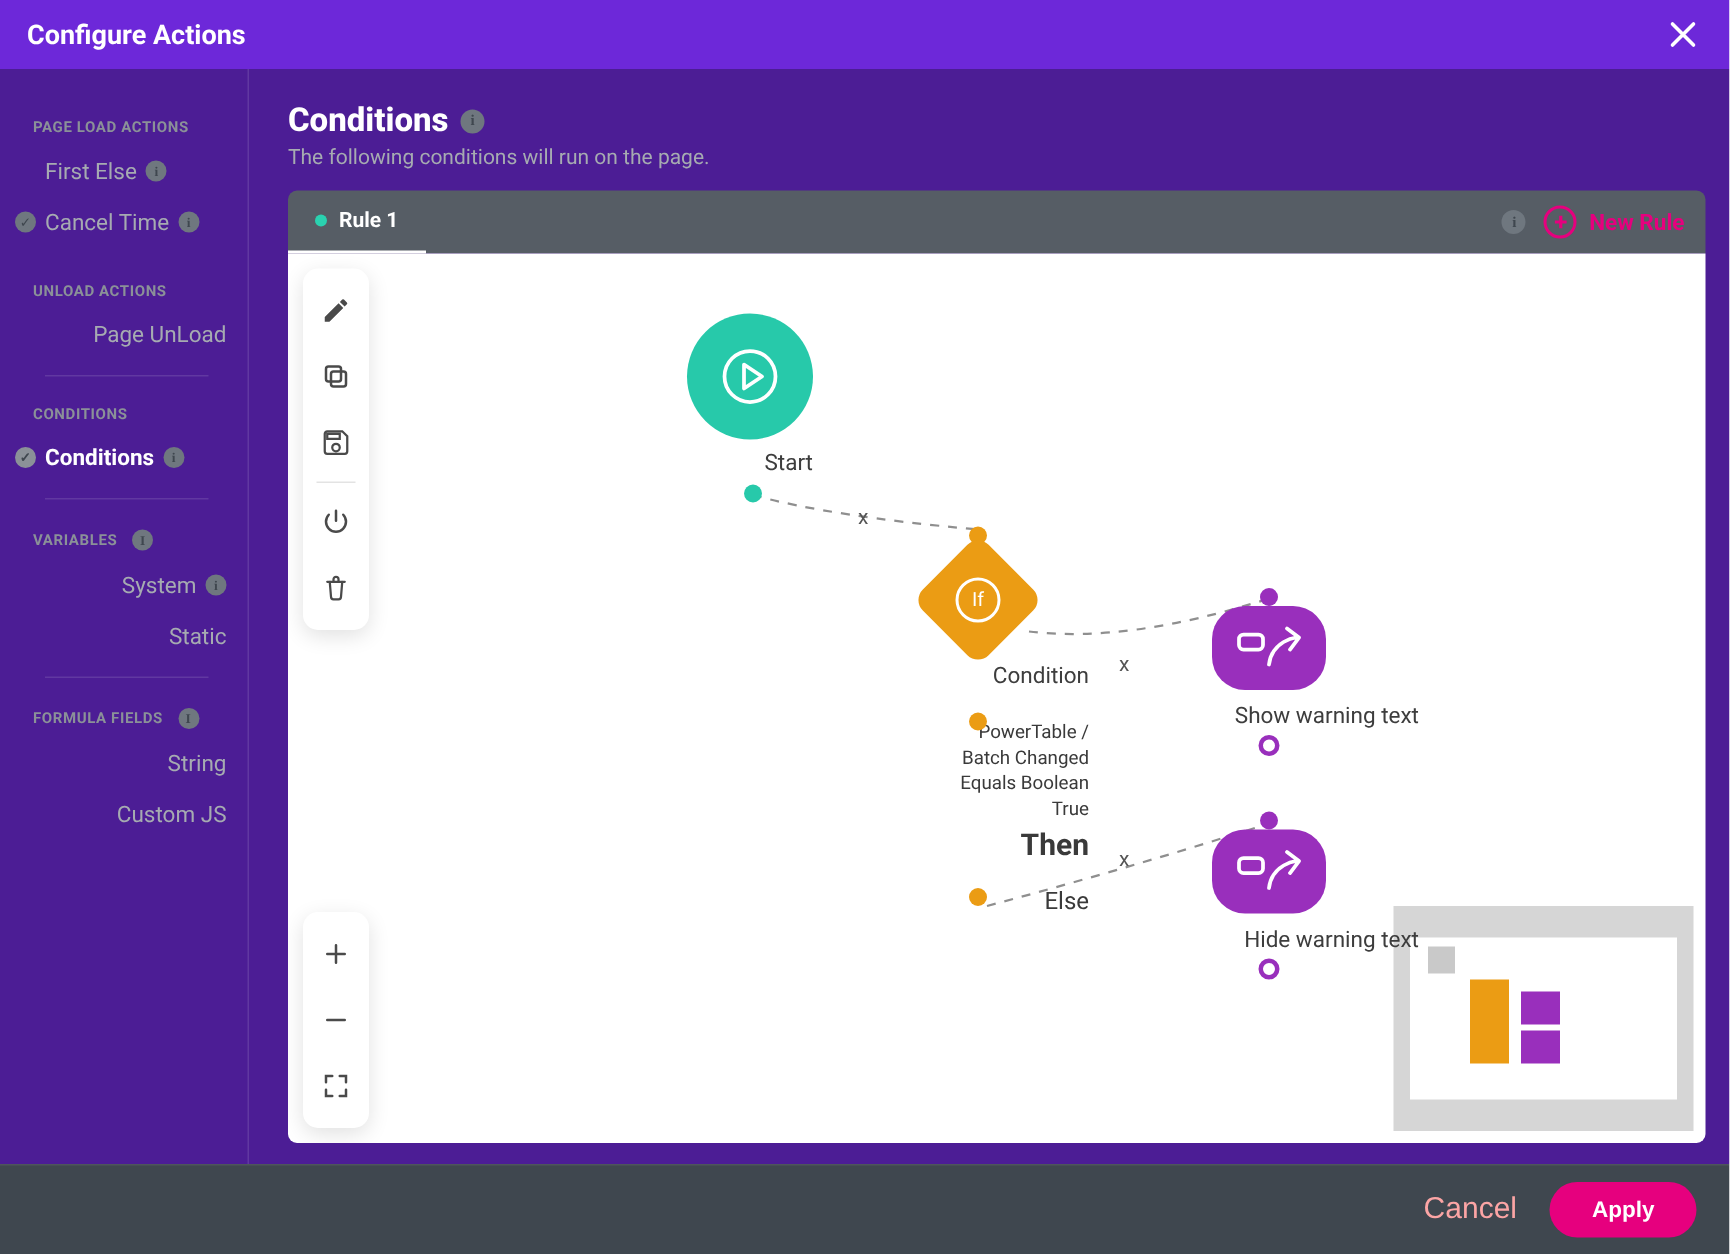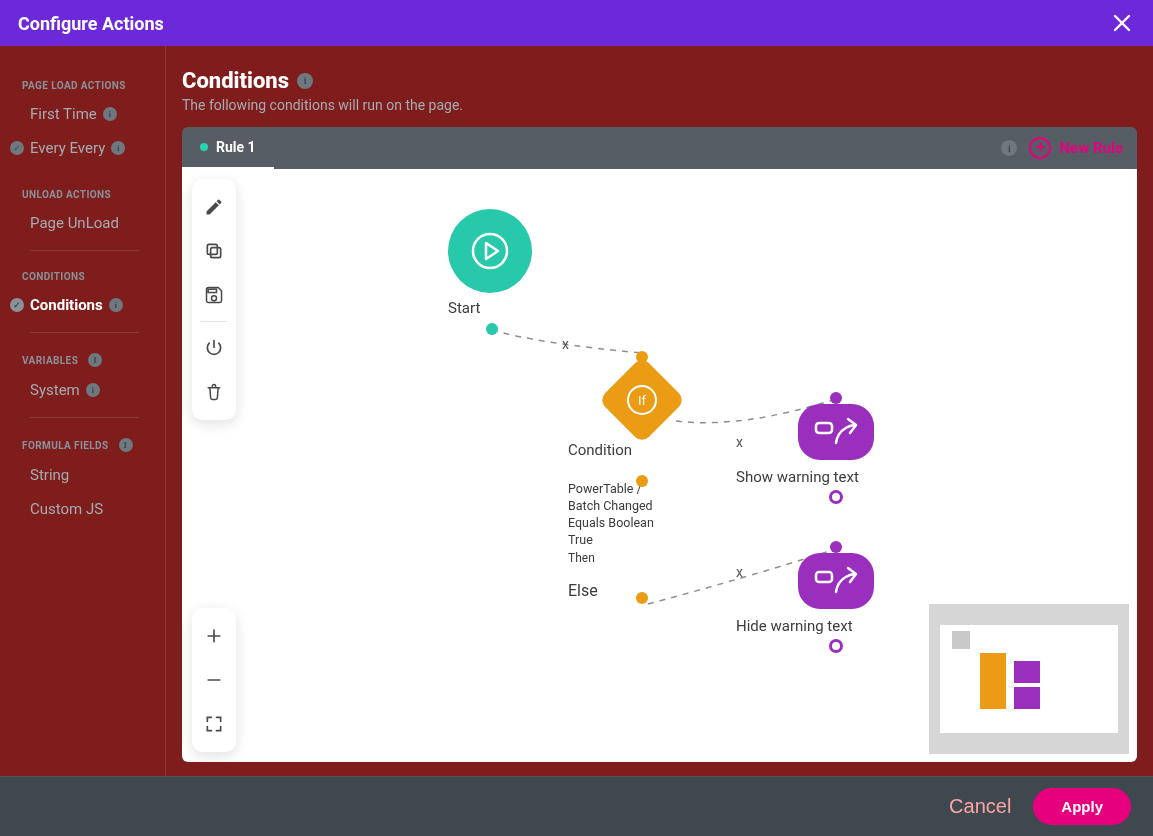--- a/index.html
+++ b/index.html
@@ -29,22 +29,23 @@
     cursor: pointer;
     color: #fff;
     width: 26px; height: 26px;
     display: flex; align-items: center; justify-content: center;
   }
 
   
   .main {
     flex: 1;
     display: flex;
-    background: #7f1d1d;
+    background: #4c1d95;
     min-height: 0;
+    gap: 10px;
   }
 
   
   .sidebar {
     width: 166px;
     border-right: 1px solid rgba(255,255,255,0.12);
     padding-top: 24px;
     color: #a6abb1;
   }
   .sidebar .section-head {
@@ -89,21 +90,21 @@
     background: #6f777f;
     color: #3f474f;
     font-size: 9px;
     font-weight: 700;
     font-family: Georgia, serif;
   }
   .sidebar .divider {
     margin: 10px 26px 10px 30px;
     border-top: 1px solid rgba(255,255,255,.12);
   }
-  .sidebar .item.plain { padding-left: 30px; }
+  .sidebar .item.plain { padding-left: 30px; justify-content: flex-end; }
 
   
   .content {
     flex: 1;
     display: flex;
     flex-direction: column;
     padding: 22px 16px 14px 16px;
     min-width: 0;
   }
   .content-header h2 {
@@ -236,21 +237,21 @@
   .mm-block { position: absolute; }
   .mm-start { left: 12px; top: 6px; width: 18px; height: 18px; background: #c9c9c9; }
   .mm-cond  { left: 40px; top: 28px; width: 26px; height: 56px; background: #eb9c14; }
   .mm-act1  { left: 74px; top: 36px; width: 26px; height: 22px; background: #992fbc; }
   .mm-act2  { left: 74px; top: 62px; width: 26px; height: 22px; background: #992fbc; }
 
   
   .flow { position: absolute; inset: 0; }
 
   
-  .node { position: absolute; text-align: left; color: #3d3d3d; font-size: 15px; }
+  .node { position: absolute; text-align: right; color: #3d3d3d; font-size: 15px; }
   .node-start { left: 266px; top: 40px; width: 84px; }
   .start-circle {
     width: 84px; height: 84px; border-radius: 50%;
     background: #27c9aa;
     display: flex; align-items: center; justify-content: center;
     margin: 0 auto 6px auto;
   }
   .node-condition { left: 386px; top: 200px; width: 148px; }
   .diamond {
     width: 62px; height: 62px;
@@ -305,23 +306,24 @@
   .xmark { font-size: 14px; fill: #555; }
 
   
   .cond-detail {
     font-size: 12.5px;
     color: #3a3a3a;
     line-height: 1.35;
     margin-top: 22px;
   }
   .cond-then {
-    font-size: 12px;
+    font-size: 20px;
     color: #3a3a3a;
     margin-top: 2px;
+    font-weight: bold;
   }
   .cond-else {
     font-size: 16px;
     color: #3a3a3a;
     margin-top: 16px;
   }
 
   
   .footer {
     height: 60px;
@@ -360,26 +362,26 @@
         <path d="M2 2 L16 16 M16 2 L2 16" stroke="#fff" stroke-width="2.4" stroke-linecap="round"></path>
       </svg>
   </div>
 </div>
 
 <div class="main">
 
   <div class="sidebar">
     <div class="section-head">PAGE LOAD ACTIONS</div>
     <div class="item">
-      <span>First Time</span>
+      <span>First Else</span>
       <span class="badge">i</span>
     </div>
     <div class="item">
       <span class="item-check">✓</span>
-      <span>Every Every</span>
+      <span>Cancel Time</span>
       <span class="badge">i</span>
     </div>
 
     <div class="section-head" style="margin-top:14px">UNLOAD ACTIONS</div>
     <div class="item plain">
       <span>Page UnLoad</span>
     </div>
 
     <div class="divider"></div>
 
@@ -392,20 +394,23 @@
 
     <div class="divider"></div>
 
     <div class="section-head">
       <span>VARIABLES</span>
       <span class="badge" style="margin-left:4px">i</span>
     </div>
     <div class="item plain">
       <span>System</span>
       <span class="badge">i</span>
+    </div>
+    <div class="item plain">
+      <span>Static</span>
     </div>
 
     <div class="divider"></div>
 
     <div class="section-head">
       <span>FORMULA FIELDS</span>
       <span class="badge" style="margin-left:4px">i</span>
     </div>
     <div class="item plain">
       <span>String</span>

